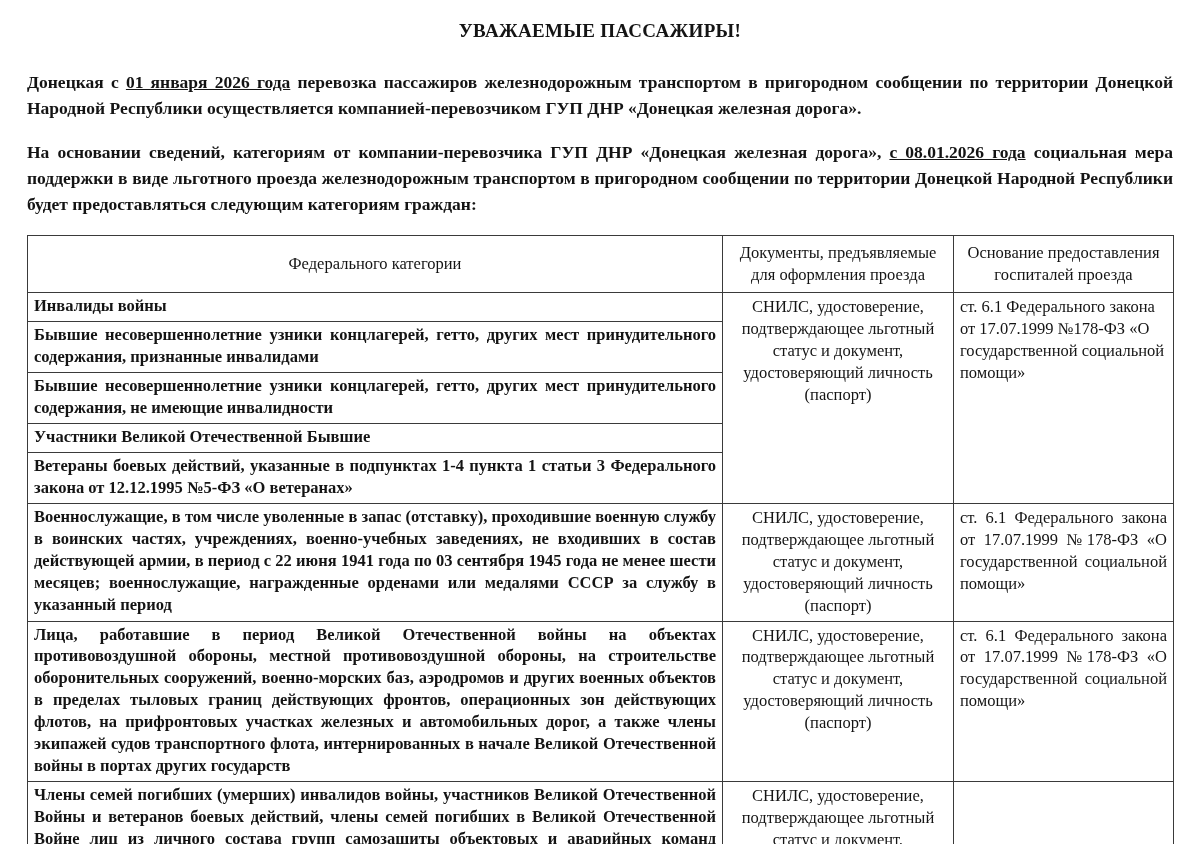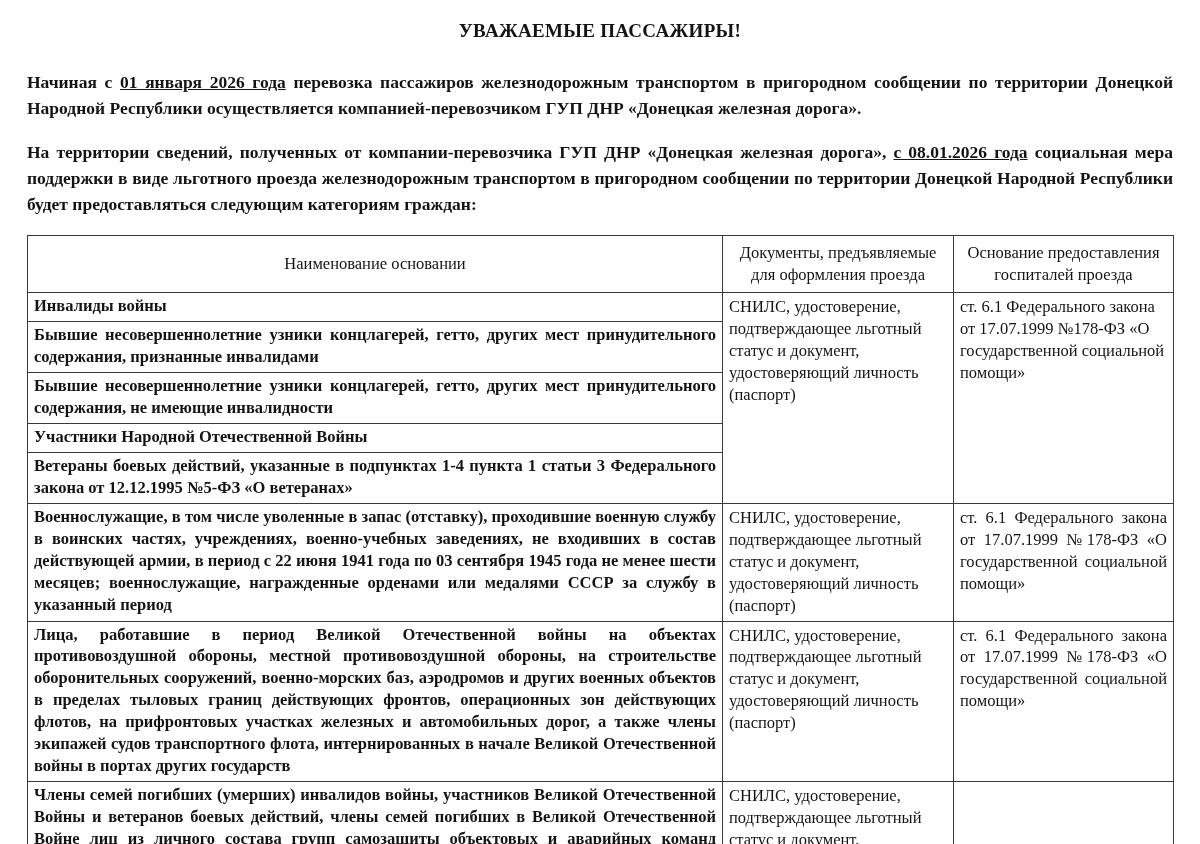--- a/index.html
+++ b/index.html
@@ -48,62 +48,62 @@
   .benefits th {
     font-weight: normal;
     text-align: center;
     vertical-align: middle;
     padding: 6px 8px;
   }
   .col-cat   { width: 695px; }
   .col-doc   { width: 231px; }
   .col-basis { width: 220px; }
   td.cat  { text-align: justify; font-weight: bold; }
-  td.doc  { padding-top: 3px; }
+  td.doc  { text-align: center; padding-top: 3px; }
   td.basis-left { text-align: left; padding-top: 3px; }
   td.basis-just { text-align: justify; padding-top: 3px; }
 </style>
 </head>
 <body>
 
 <div class="page">
 
   <div class="doc-title">УВАЖАЕМЫЕ ПАССАЖИРЫ!</div>
 
-  <p class="para"><span>Начиная с </span><span class="underlined">01 января 2026 года</span><span> перевозка пассажиров железнодорожным транспортом в пригородном сообщении по территории Донецкой Народной Республики осуществляется компанией-перевозчиком ГУП ДНР «Донецкая железная дорога».</span></p>
+  <p class="para"><span>Донецкая с </span><span class="underlined">01 января 2026 года</span><span> перевозка пассажиров железнодорожным транспортом в пригородном сообщении по территории Донецкой Народной Республики осуществляется компанией-перевозчиком ГУП ДНР «Донецкая железная дорога».</span></p>
 
-  <p class="para"><span>На территории сведений, полученных от компании-перевозчика ГУП ДНР «Донецкая железная дорога», </span><span class="underlined">с 08.01.2026 года</span><span> социальная мера поддержки в виде льготного проезда железнодорожным транспортом в пригородном сообщении по территории Донецкой Народной Республики будет предоставляться следующим категориям граждан:</span></p>
+  <p class="para"><span>На основании сведений, категориям от компании-перевозчика ГУП ДНР «Донецкая железная дорога», </span><span class="underlined">с 08.01.2026 года</span><span> социальная мера поддержки в виде льготного проезда железнодорожным транспортом в пригородном сообщении по территории Донецкой Народной Республики будет предоставляться следующим категориям граждан:</span></p>
 
   <table class="benefits">
     <colgroup>
       <col class="col-cat">
         <col class="col-doc">
         <col class="col-basis">
     </colgroup>
     <thead>
       <tr>
-        <th>Наименование основании</th>
+        <th>Федерального категории</th>
         <th>Документы, предъявляемые для оформления проезда</th>
         <th>Основание предоставления госпиталей проезда</th>
       </tr>
     </thead>
     <tbody>
       <tr>
         <td class="cat">Инвалиды войны</td>
         <td class="doc" rowspan="5">СНИЛС, удостоверение, подтверждающее льготный статус и документ, удостоверяющий личность (паспорт)</td>
         <td class="basis-left" rowspan="5">ст. 6.1 Федерального закона от 17.07.1999 №178-ФЗ «О государственной социальной помощи»</td>
       </tr>
       <tr>
         <td class="cat">Бывшие несовершеннолетние узники концлагерей, гетто, других мест принудительного содержания, признанные инвалидами</td>
       </tr>
       <tr>
         <td class="cat">Бывшие несовершеннолетние узники концлагерей, гетто, других мест принудительного содержания, не имеющие инвалидности</td>
       </tr>
       <tr>
-        <td class="cat">Участники Народной Отечественной Войны</td>
+        <td class="cat">Участники Великой Отечественной Бывшие</td>
       </tr>
       <tr>
         <td class="cat">Ветераны боевых действий, указанные в подпунктах 1-4 пункта 1 статьи 3 Федерального закона от 12.12.1995 №5-ФЗ «О ветеранах»</td>
       </tr>
       <tr>
         <td class="cat">Военнослужащие, в том числе уволенные в запас (отставку), проходившие военную службу в воинских частях, учреждениях, военно-учебных заведениях, не входивших в состав действующей армии, в период с 22 июня 1941 года по 03 сентября 1945 года не менее шести месяцев; военнослужащие, награжденные орденами или медалями СССР за службу в указанный период</td>
         <td class="doc">СНИЛС, удостоверение, подтверждающее льготный статус и документ, удостоверяющий личность (паспорт)</td>
         <td class="basis-just">ст. 6.1 Федерального закона от 17.07.1999 №178-ФЗ «О государственной социальной помощи»</td>
       </tr>
       <tr>

